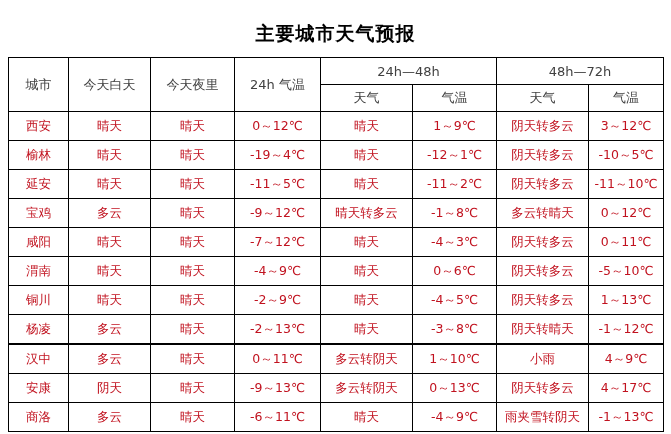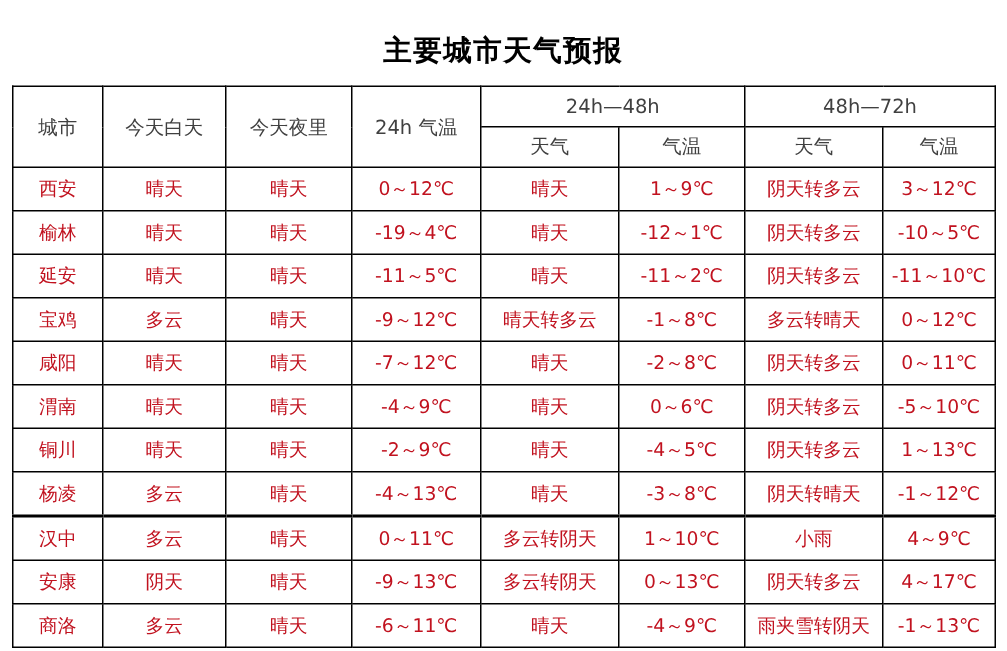--- a/index.html
+++ b/index.html
@@ -143,21 +143,21 @@
           <td>-1～8℃</td>
           <td>多云转晴天</td>
           <td>0～12℃</td>
         </tr>
         <tr>
           <td class="city">咸阳</td>
           <td>晴天</td>
           <td>晴天</td>
           <td>-7～12℃</td>
           <td>晴天</td>
-          <td>-2～8℃</td>
+          <td>-4～3℃</td>
           <td>阴天转多云</td>
           <td>0～11℃</td>
         </tr>
         <tr>
           <td class="city">渭南</td>
           <td>晴天</td>
           <td>晴天</td>
           <td>-4～9℃</td>
           <td>晴天</td>
           <td>0～6℃</td>
@@ -171,21 +171,21 @@
           <td>-2～9℃</td>
           <td>晴天</td>
           <td>-4～5℃</td>
           <td>阴天转多云</td>
           <td>1～13℃</td>
         </tr>
         <tr>
           <td class="city">杨凌</td>
           <td>多云</td>
           <td>晴天</td>
-          <td>-4～13℃</td>
+          <td>-2～13℃</td>
           <td>晴天</td>
           <td>-3～8℃</td>
           <td>阴天转晴天</td>
           <td>-1～12℃</td>
         </tr>
         <tr class="gap-row">
           <td class="city">汉中</td>
           <td>多云</td>
           <td>晴天</td>
           <td>0～11℃</td>

